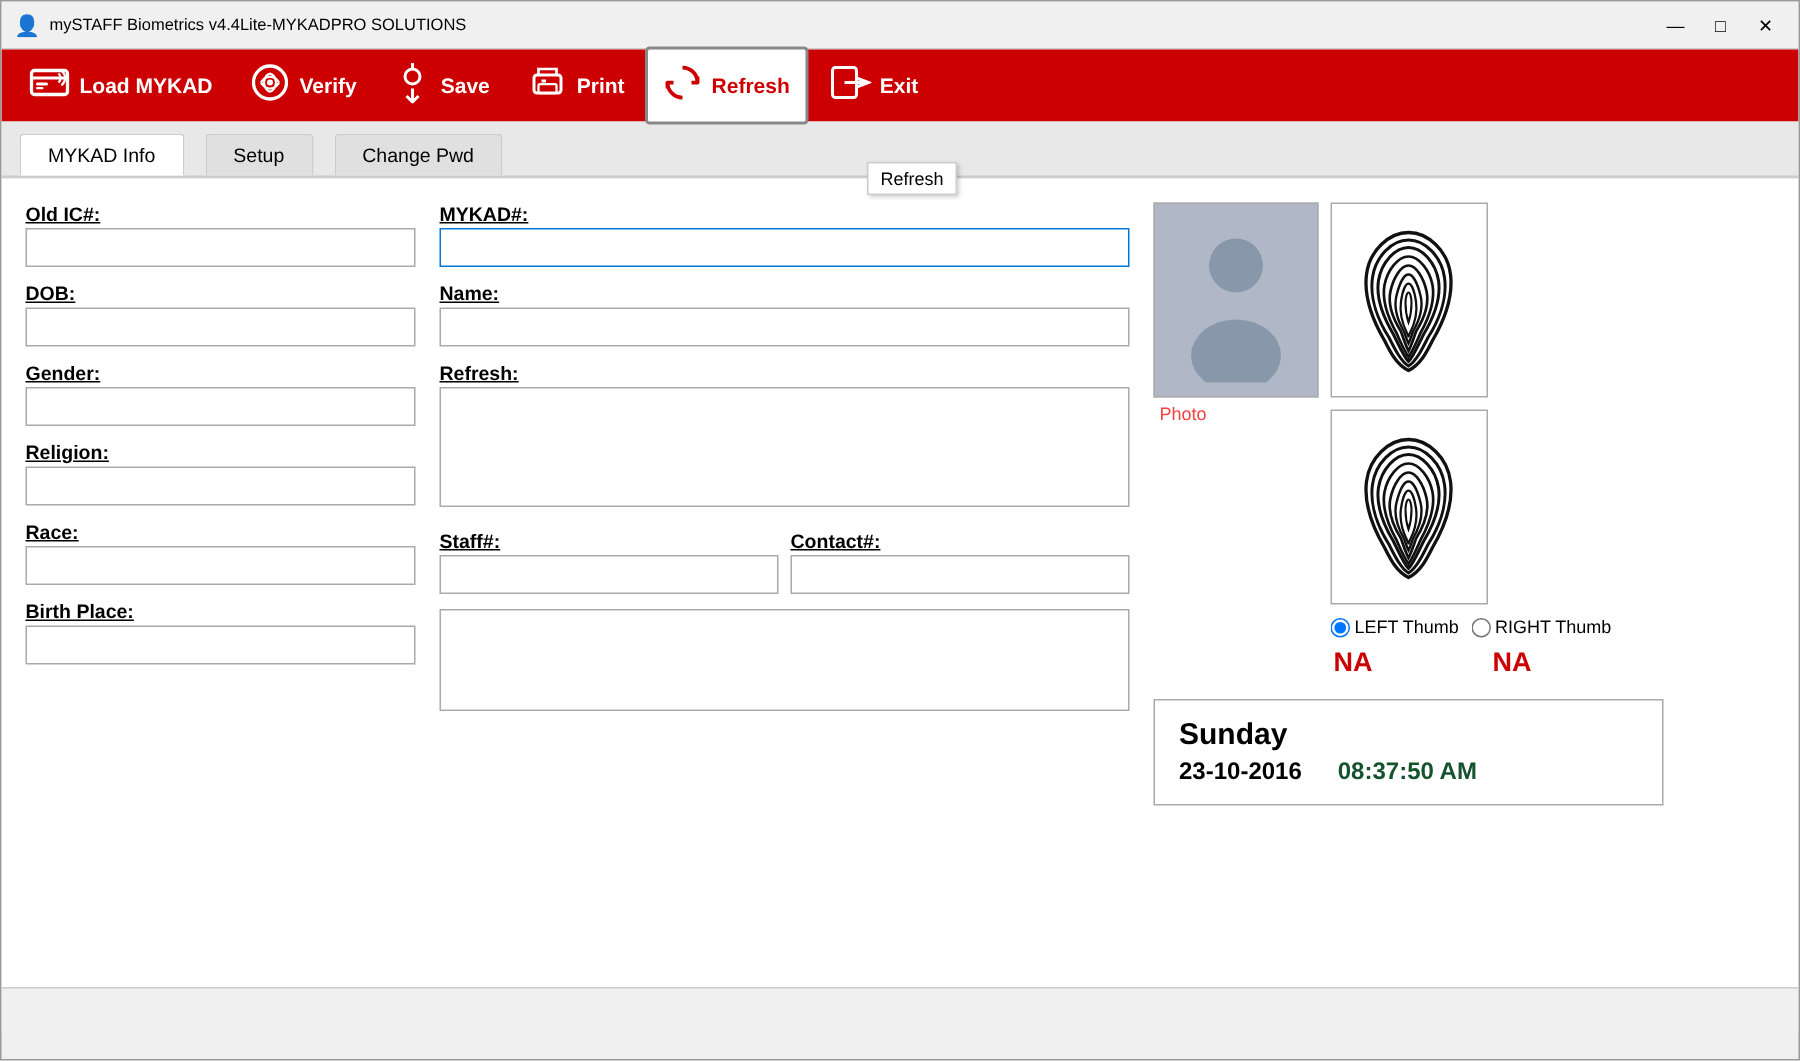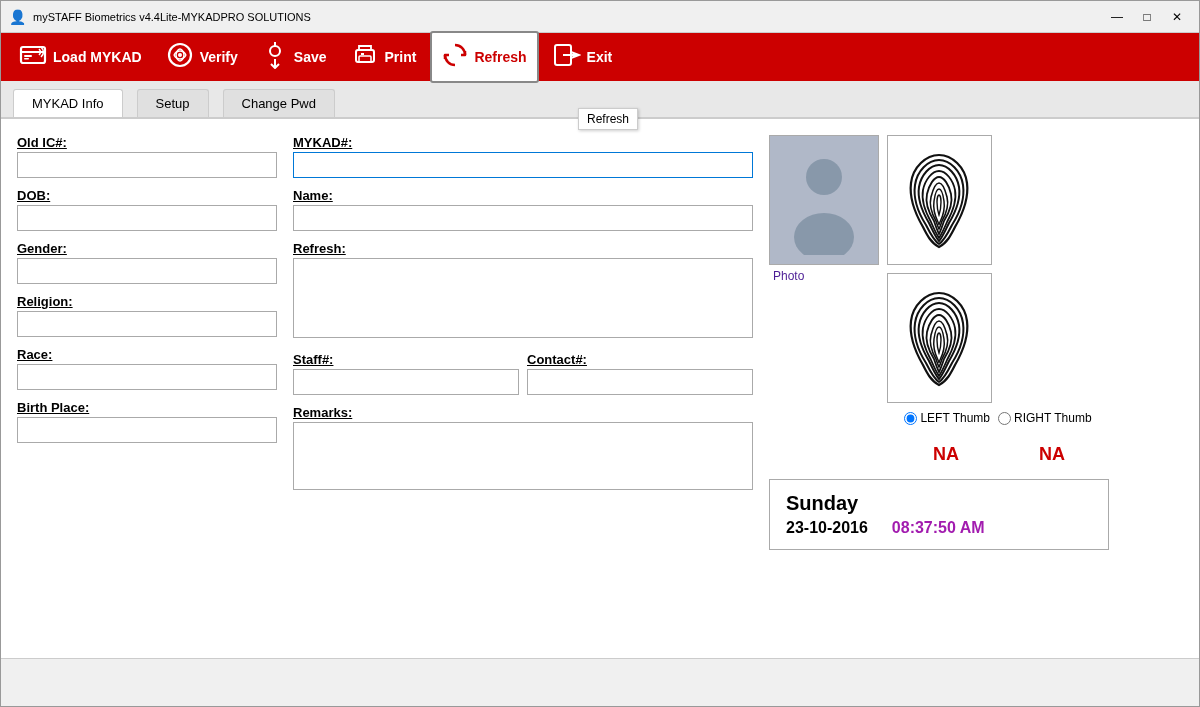--- a/index.html
+++ b/index.html
@@ -228,21 +228,21 @@
       height: 130px;
       background: #fff;
       border: 1px solid #aaa;
       display: flex;
       align-items: center;
       justify-content: center;
       overflow: hidden;
     }
     .photo-label {
       font-size: 12px;
-      color: #4c1d95;
+      color: #ef4444;
       margin-top: 4px;
       text-align: left;
       padding-left: 4px;
     }
     .radio-row {
       display: flex;
       align-items: center;
       gap: 8px;
       margin-top: 6px;
     }
@@ -282,21 +282,21 @@
       margin-top: 4px;
     }
     .clock-date {
       font-size: 16px;
       font-weight: 700;
       color: #000;
     }
     .clock-time {
       font-size: 16px;
       font-weight: 700;
-      color: #a21caf;
+      color: #14532d;
     }
 
     
     .silhouette-svg {
       width: 80px;
       height: 110px;
     }
 
     
     .fp-svg {
@@ -464,21 +464,20 @@
       <div class="field-group">
         <div class="field-label">Staff#:</div>
         <input class="field-input-mid normal" type="text" style="">
       </div>
       <div class="field-group">
         <div class="field-label">Contact#:</div>
         <input class="field-input-mid normal" type="text" style="">
       </div>
     </div>
     <div class="field-group">
-      <div class="field-label">Remarks:</div>
       <textarea class="remarks-textarea" style=""></textarea>
     </div>
   </div>
 
   <div class="right-panel">
 
     <div class="biometric-row">
       <div style="display:flex;flex-direction:column;align-items:flex-start;">
         <div class="photo-box">
 
@@ -518,21 +517,21 @@
             <path d="M42 26 C49 26 56 35 58 45 C60 56 55 68 50 77 C47 84 44 90 42 93 C40 90 37 84 34 77 C29 68 24 56 26 45 C28 35 35 26 42 26Z" stroke="#111" stroke-width="1.8" fill="none"></path>
             <path d="M42 32 C47 32 52 40 54 49 C56 58 52 68 47 76 C45 82 43 87 42 89 C41 87 39 82 37 76 C32 68 28 58 30 49 C32 40 37 32 42 32Z" stroke="#111" stroke-width="1.8" fill="none"></path>
             <path d="M42 38 C45 38 48 44 50 52 C52 60 49 69 45 76 C44 79 43 82 42 84 C41 82 40 79 39 76 C35 69 32 60 34 52 C36 44 39 38 42 38Z" stroke="#111" stroke-width="1.6" fill="none"></path>
             <path d="M42 44 C44 44 46 49 47 56 C48 63 46 71 43 77 C42.5 78 42 79 42 80 C42 79 41.5 78 41 77 C38 71 36 63 37 56 C38 49 40 44 42 44Z" stroke="#111" stroke-width="1.5" fill="none"></path>
             <path d="M42 50 C43 50 44 53 44 57 C44 62 43 67 42 70 C41 67 40 62 40 57 C40 53 41 50 42 50Z" stroke="#111" stroke-width="1.4" fill="none"></path>
           </svg>
         </div>
       </div>
     </div>
 
-    <div style="display:flex;flex-direction:column;gap:15px;margin-top:-8px;align-items:center;">
+    <div style="display:flex;flex-direction:column;gap:2px;margin-top:-8px;">
       <div class="radio-row">
         <span style="width:110px;"></span>
         <label>
           <input type="radio" name="thumb" checked="" style="">
           <span>LEFT Thumb</span>
         </label>
         <label>
           <input type="radio" name="thumb" style="">
           <span>RIGHT Thumb</span>
         </label>

